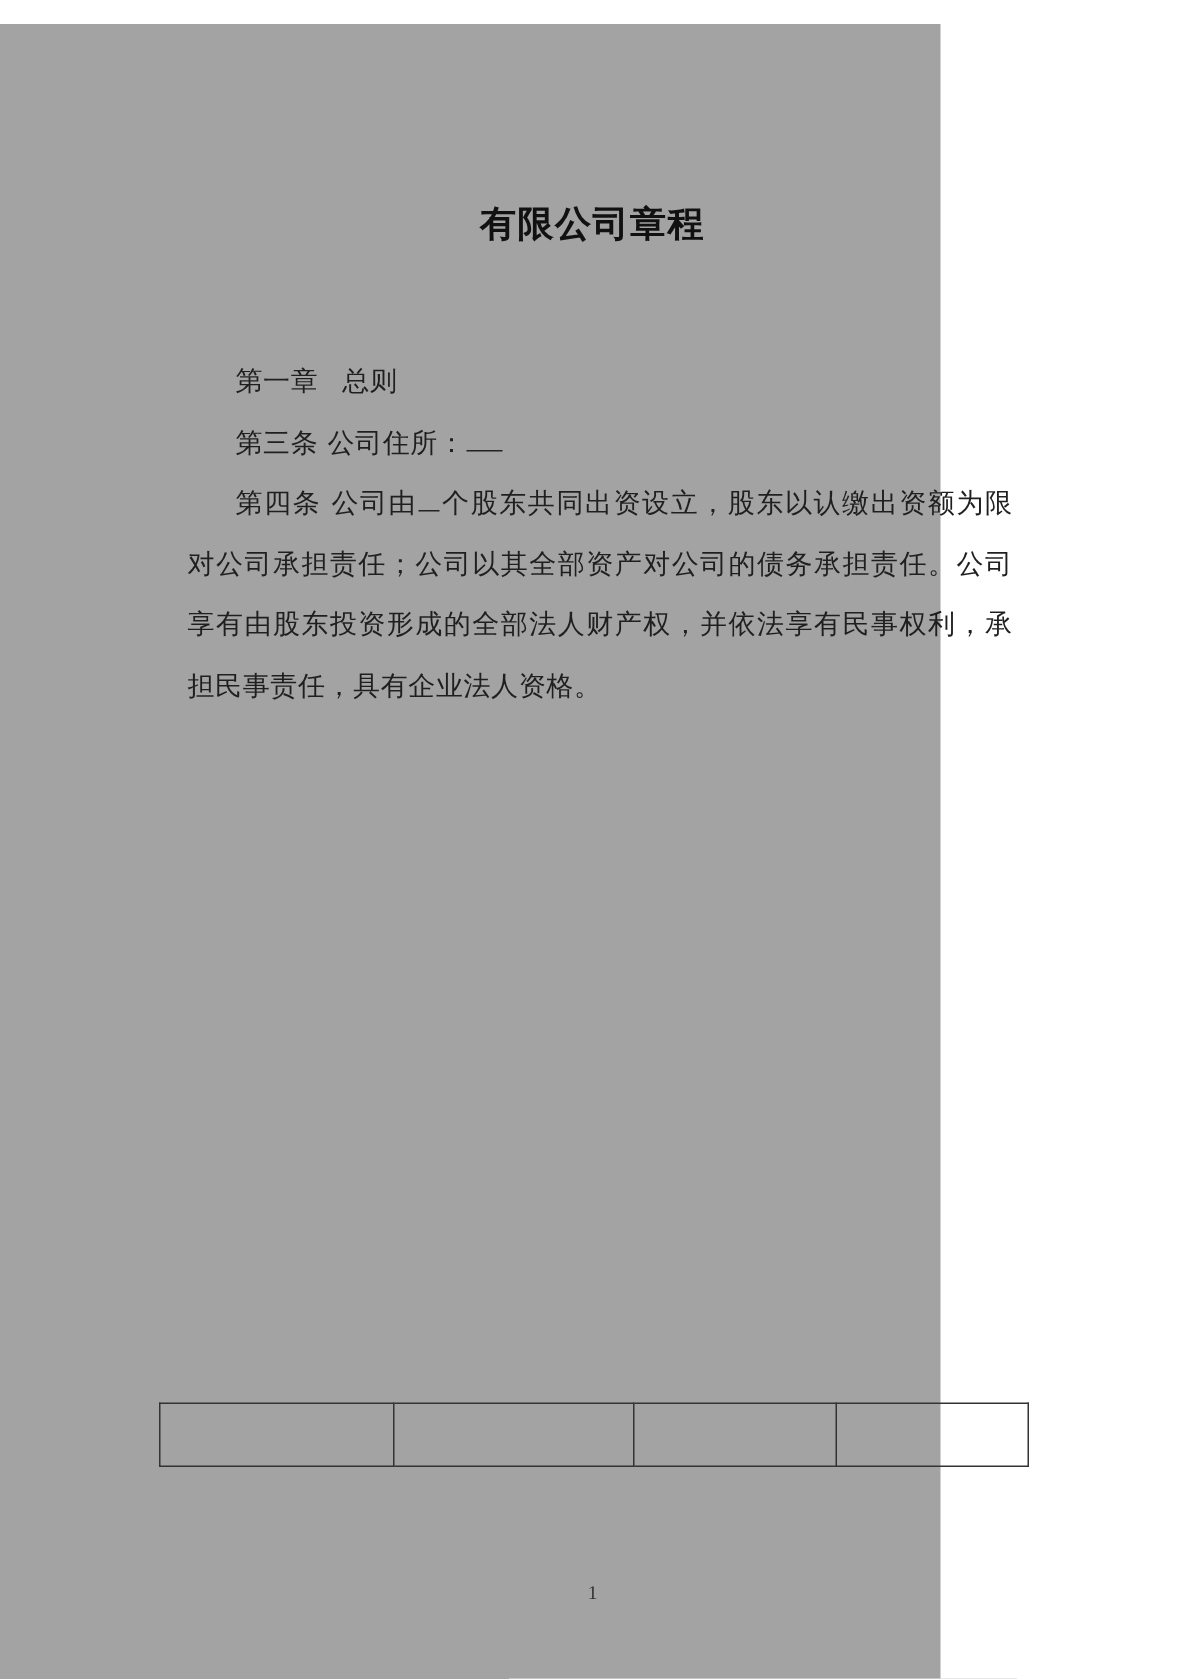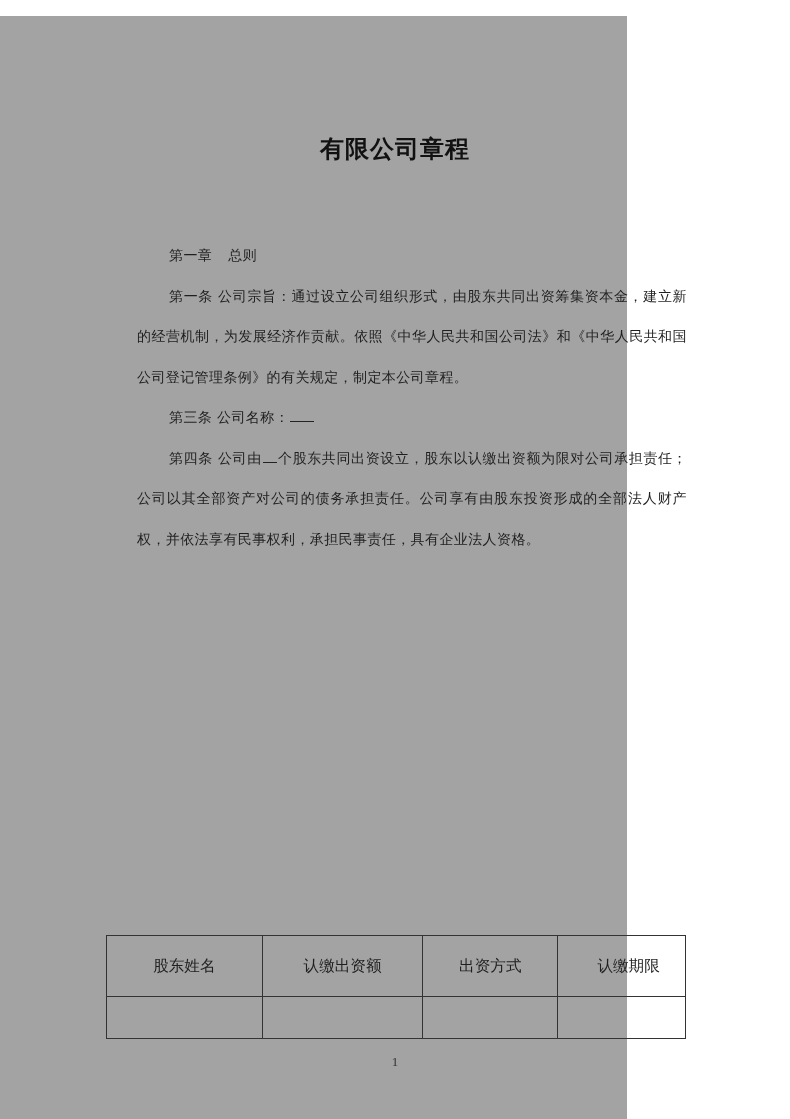--- a/index.html
+++ b/index.html
@@ -30,24 +30,24 @@
       top: 117px;
       text-align: center;
       font-size: 24px;
       font-weight: bold;
       letter-spacing: 1px;
       color: #111;
       line-height: 32px;
     }
     .body-text {
       position: absolute;
-      left: 137px;
+      left: 125px;
       width: 550px;
       top: 219px;
-      font-size: 14px;
+      font-size: 18px;
       line-height: 40.5px;
       letter-spacing: 0.4px;
       color: #1f1f1f;
     }
     .para {
       margin: 0;
       text-indent: 32px;
       text-align: justify;
     }
     .bold { font-weight: bold; color: #111; }
@@ -105,27 +105,24 @@
 <div class="page">
 
   <div class="title">有限公司章程</div>
 
   <div class="body-text">
 
     <p class="para">
       <span>第一章</span><span class="gap"></span><span>总则</span>
     </p>
 
-    <p class="para">
-      <span>第一条</span>&nbsp;<span>公司宗旨：通过设立公司组织形式，由股东共同出资筹集资本金，建立新的经营机制，为发展经济作贡献。依照《中华人民共和国公司法》和《中华人民共和国公司登记管理条例》的有关规定，制定本公司章程。</span>
-    </p>
 
 
     <p class="para">
-      <span>第三条</span>&nbsp;<span>公司名称：</span><span class="blank w3"></span>
+      <span>第三条</span>&nbsp;<span>公司住所：</span><span class="blank w3"></span>
     </p>
 
     <p class="para">
       <span>第四条</span>&nbsp;<span>公司由</span><span class="blank w2"></span><span>个股东共同出资设立，股东以认缴出资额为限对公司承担责任；公司以其全部资产对公司的债务承担责任。公司享有由股东投资形成的全部法人财产权，并依法享有民事权利，承担民事责任，具有企业法人资格。</span>
     </p>
 
 
 
 
 
@@ -133,26 +130,20 @@
   </div>
 
   <table class="shareholders">
     <colgroup>
       <col class="c1">
         <col class="c2">
         <col class="c3">
         <col class="c4">
     </colgroup>
     <tbody>
-        <tr class="head">
-      <th>股东姓名</th>
-      <th>认缴出资额</th>
-      <th>出资方式</th>
-      <th class="last">认缴期限</th>
-    </tr>
     <tr class="row">
       <td></td>
       <td></td>
       <td></td>
       <td></td>
     </tr>
   </tbody>
     </table>
 
   <div class="page-number">1</div>

